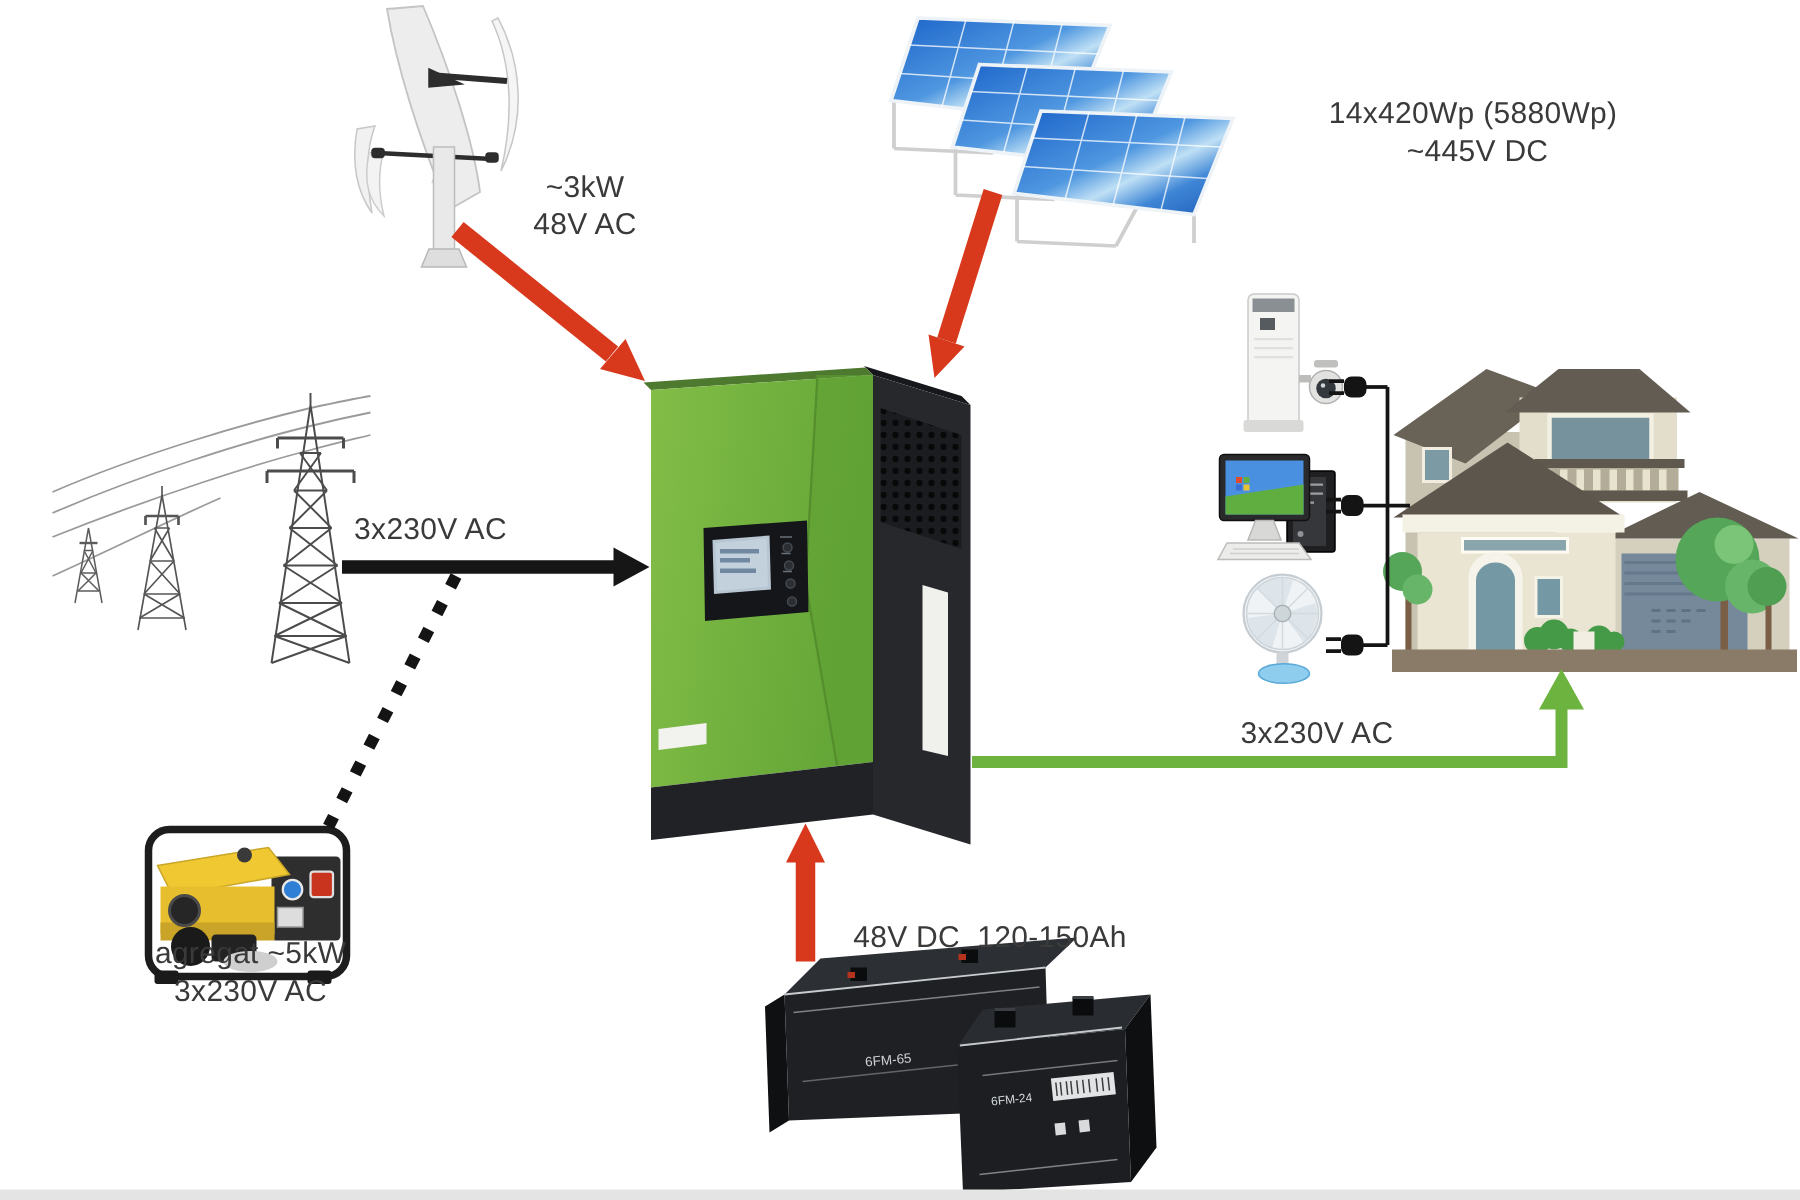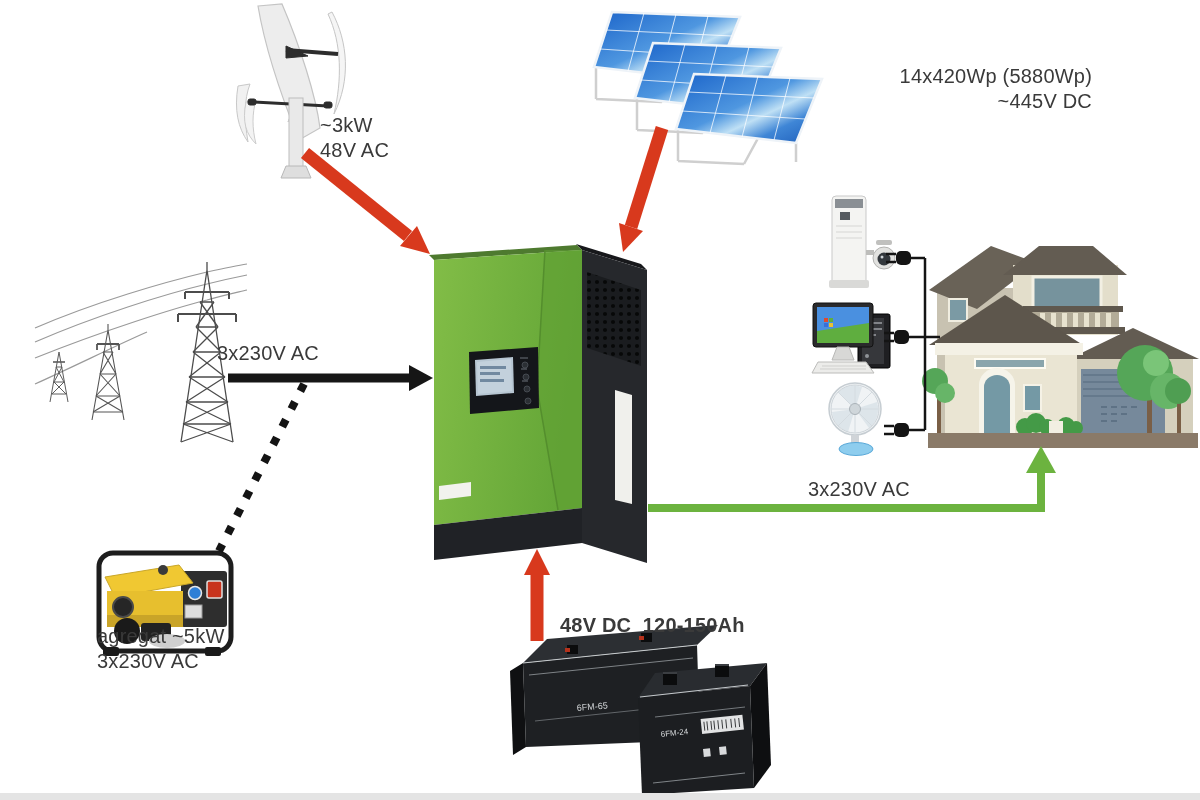--- a/index.html
+++ b/index.html
@@ -1,22 +1,22 @@
 <!DOCTYPE html>
 <html><head>
 <meta charset="utf-8">
 <style>
   html,body{margin:0;padding:0;background:#fff;}
   #stage{position:relative;width:1200px;height:800px;background:#ffffff;overflow:hidden;
          font-family:"Liberation Sans",sans-serif;}
   .comp{position:absolute;}
   .lbl{position:absolute;font:20px/25px "Liberation Sans",sans-serif;color:#3a3a3a;
-       text-align:left;letter-spacing:.2px;}
-  .lbl.left{text-align:right;}
-  .pre{white-space:pre;font-weight:bold;}
+       text-align:center;letter-spacing:.2px;}
+  .lbl.left{text-align:center;}
+  .pre{white-space:pre;}
   svg{display:block;overflow:visible;}
   #bottom-edge{position:absolute;left:0;bottom:0;width:1200px;height:7px;background:#e4e4e4;}
 </style>
 </head>
 <body>
 
 <div id="stage">
 
   <svg class="comp" style="left:228px;top:2px" width="130" height="212" viewBox="0 0 130 212">
     <g>

